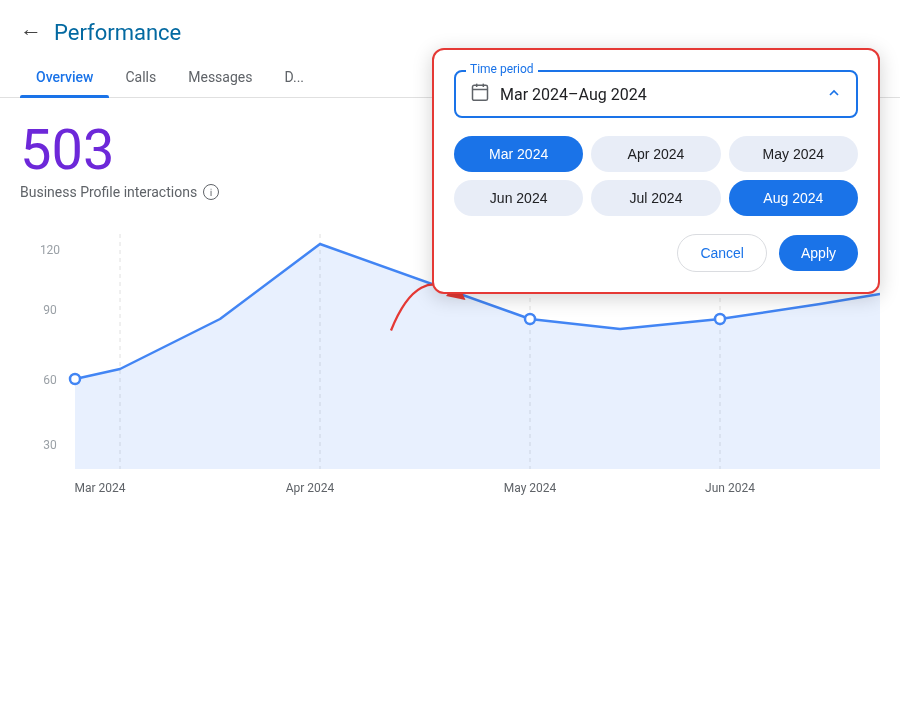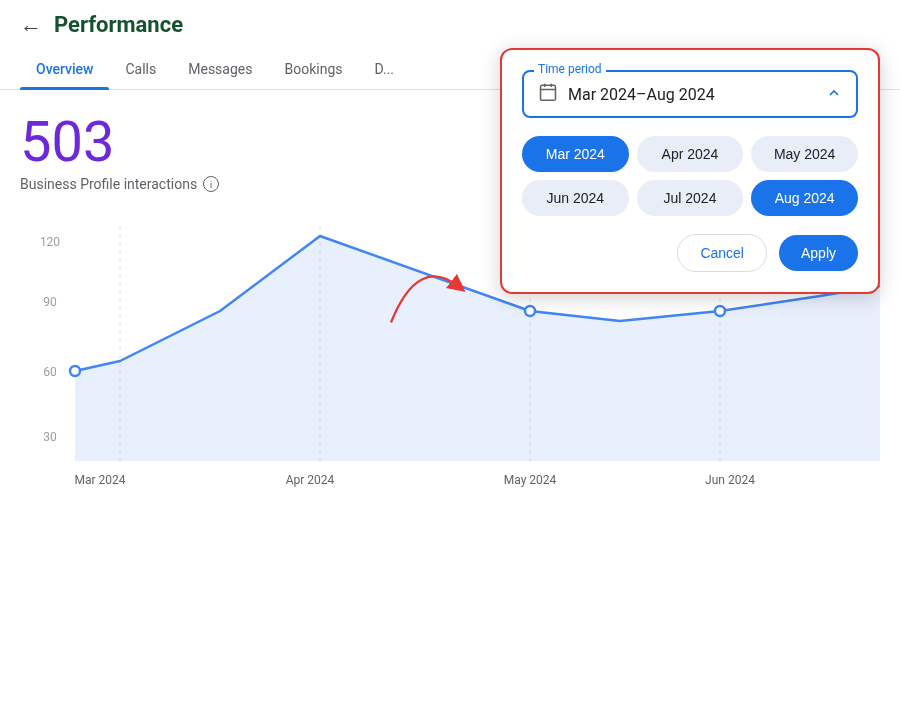--- a/index.html
+++ b/index.html
@@ -22,22 +22,23 @@
     .back-btn {
       cursor: pointer;
       color: #444;
       font-size: 22px;
       background: none;
       border: none;
       line-height: 1;
     }
     .page-title {
       font-size: 22px;
-      font-weight: 700;
-      color: #14532d;
+      font-weight: 400;
+      color: #0369a1;
+      margin-top: 8px;
     }
 
     
     .tabs {
       display: flex;
       align-items: center;
       padding: 0 20px;
       border-bottom: 1px solid #e0e0e0;
       gap: 0;
     }
@@ -100,21 +101,21 @@
       margin-top: 24px;
       position: relative;
       height: 280px;
     }
 
     
     .dropdown-panel {
       position: absolute;
       top: 48px;
       right: 20px;
-      width: 380px;
+      width: 448px;
       background: #fff;
       border-radius: 12px;
       box-shadow: 0 4px 20px rgba(0,0,0,0.18);
       padding: 20px;
       z-index: 10;
       border: 2px solid #e53935;
     }
     .time-period-field {
       border: 2px solid #1a73e8;
       border-radius: 8px;
@@ -220,21 +221,20 @@
 
 <div class="header">
   <button class="back-btn">←</button>
   <span class="page-title">Performance</span>
 </div>
 
 <div class="tabs">
   <div class="tab active">Overview</div>
   <div class="tab">Calls</div>
   <div class="tab">Messages</div>
-  <div class="tab">Bookings</div>
   <div class="tab">D...</div>
 </div>
 
 <div class="main">
   <div class="metric-number">503</div>
   <div class="metric-label">
     <span>Business Profile interactions</span>
     <span class="info-icon">ℹ</span>
   </div>
 

